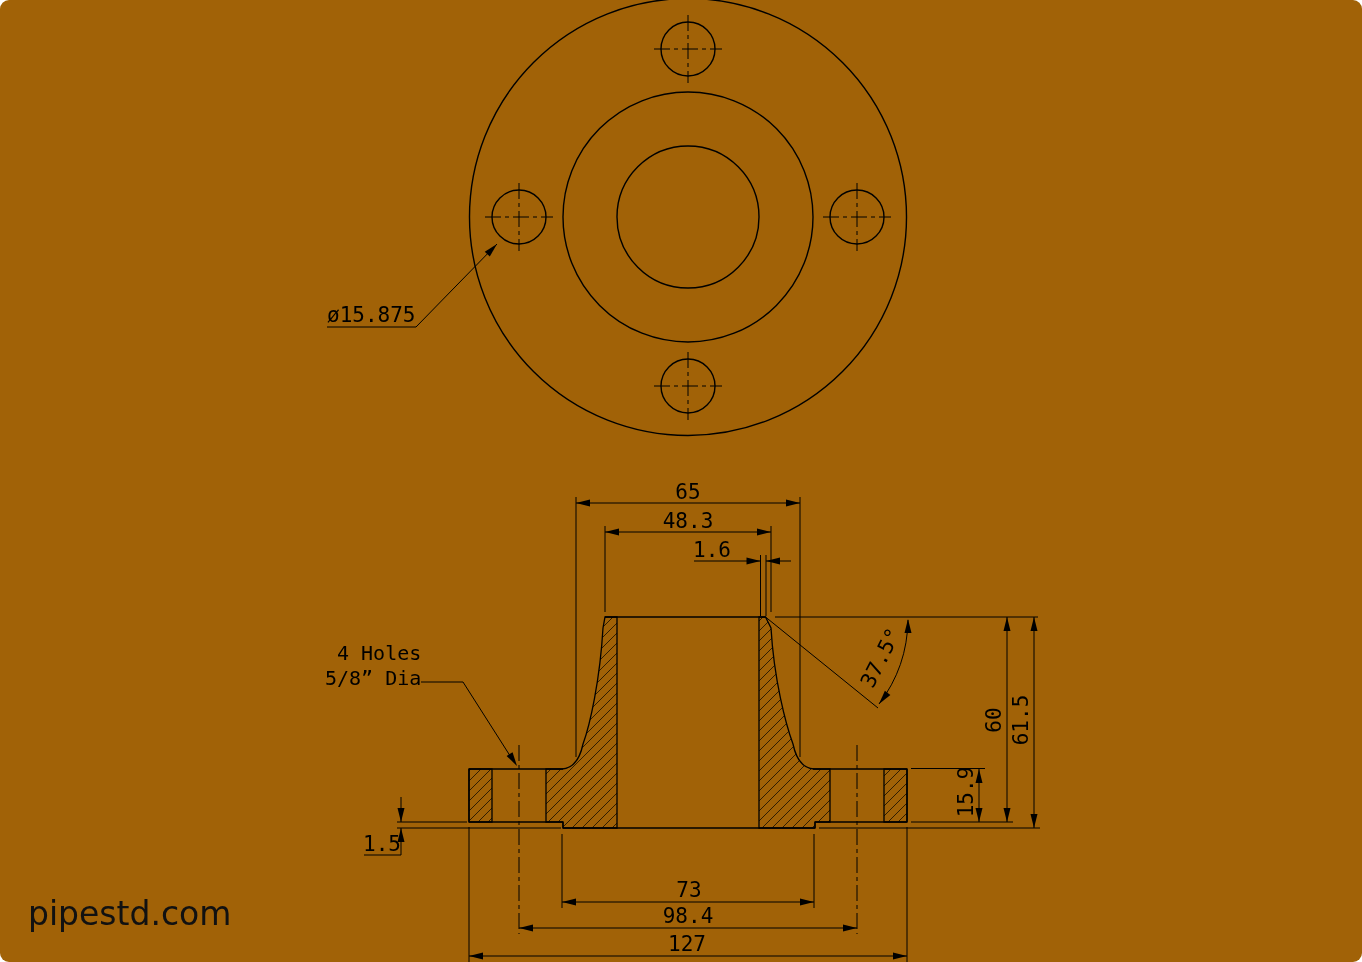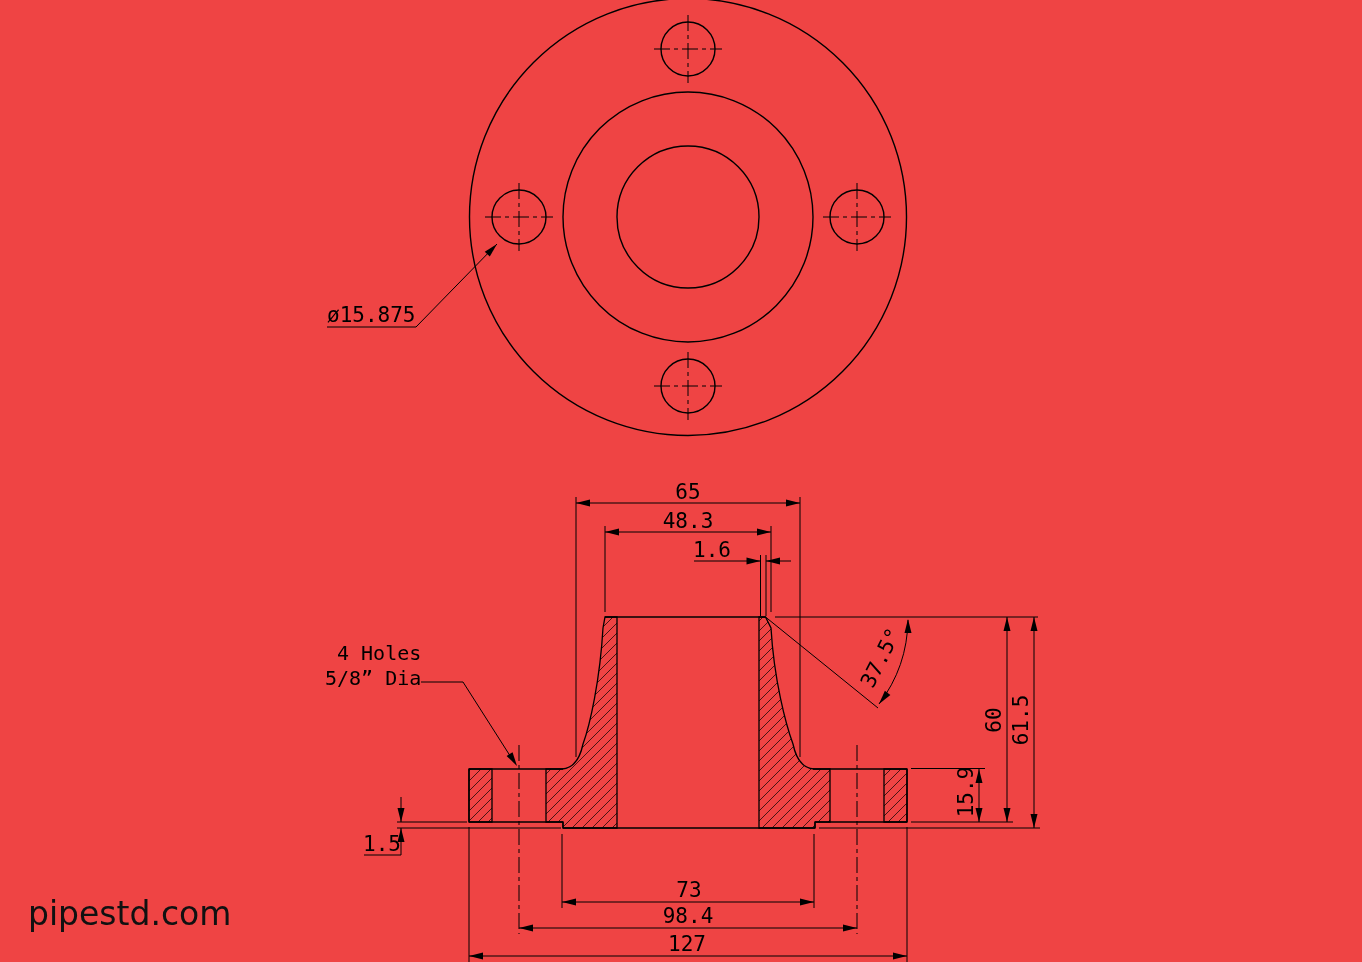--- a/index.html
+++ b/index.html
@@ -1,16 +1,16 @@
 <!DOCTYPE html>
 <html><head>
 <meta charset="utf-8">
 <style>
   html,body{margin:0;padding:0;background:#ffffff;}
-  .canvas{width:1362px;height:962px;background:#ef4444;position:relative;font-family:"DejaVu Sans Mono",monospace;}
+  .canvas{width:1362px;height:962px;background:#a16207;position:relative;font-family:"DejaVu Sans Mono",monospace;border-radius:9px;}
   svg{display:block;}
   .ol{fill:none;stroke:#000;stroke-width:1.4;}
   .hl{fill:url(#hatch);stroke:#000;stroke-width:1.3;}
   .dim{fill:none;stroke:#000;stroke-width:1;}
   .cl{fill:none;stroke:#000;stroke-width:1;stroke-dasharray:16 4 4 4;}
   .arr{fill:#000;stroke:none;}
   .dt{font-family:"DejaVu Sans Mono",monospace;font-size:21px;fill:#000;}
   .nt{font-family:"DejaVu Sans Mono",monospace;font-size:20px;fill:#000;}
   .wm{font-family:"DejaVu Sans",sans-serif;font-size:33px;fill:#111;}
 </style>

